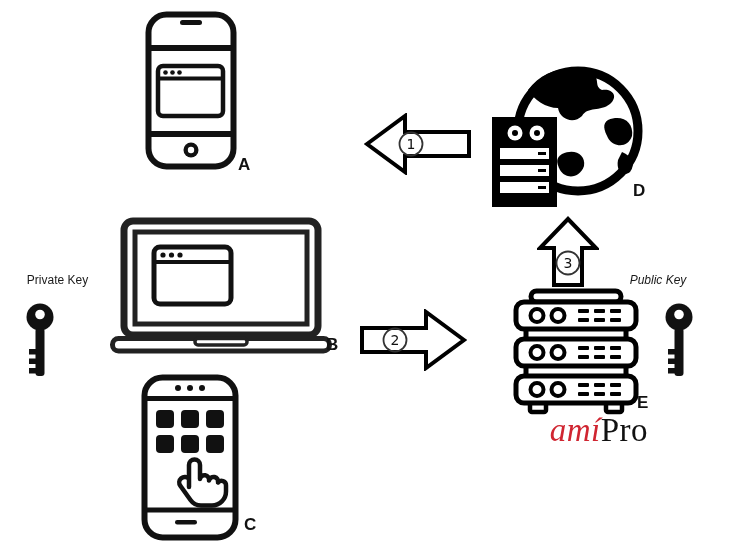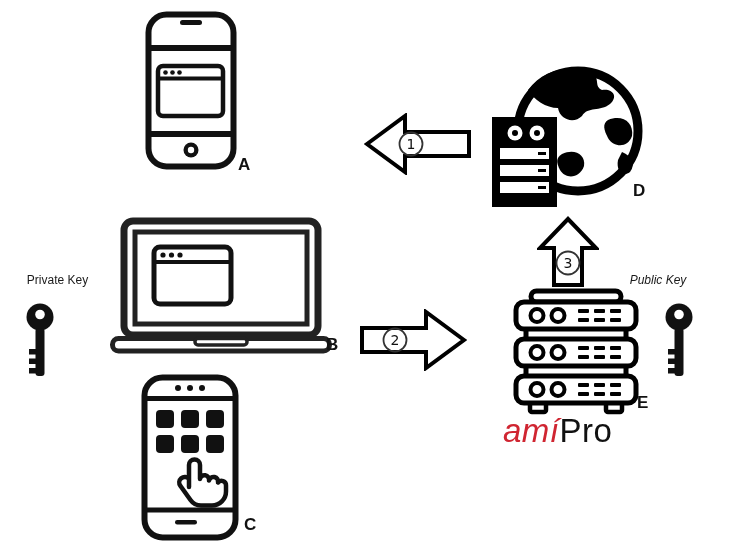--- a/index.html
+++ b/index.html
@@ -10,22 +10,22 @@
   .abs { position:absolute; }
   .node-label {
     font-weight:bold; font-size:17px; color:#111;
     font-family:"Liberation Sans", sans-serif; line-height:1;
   }
   .key-label {
     font-size:12px; color:#1a1a1a; text-align:center; line-height:1.1;
     font-family:"Liberation Sans", sans-serif;
   }
   .logo {
-    font-family:Liberation Sans, sans-serif; font-size:33px; color:#111;
-    text-align:left; line-height:1; letter-spacing:0.5px;
+    font-family:Liberation Serif, serif; font-size:33px; color:#111;
+    text-align:right; line-height:1; letter-spacing:0.5px;
   }
   .logo .it { font-style:italic; }
   svg { display:block; }
 </style>
 </head>
 <body>
 
 <div class="canvas">
 
   <svg class="abs" style="left:145px;top:11px;" width="92" height="159" viewBox="0 0 92 159">

